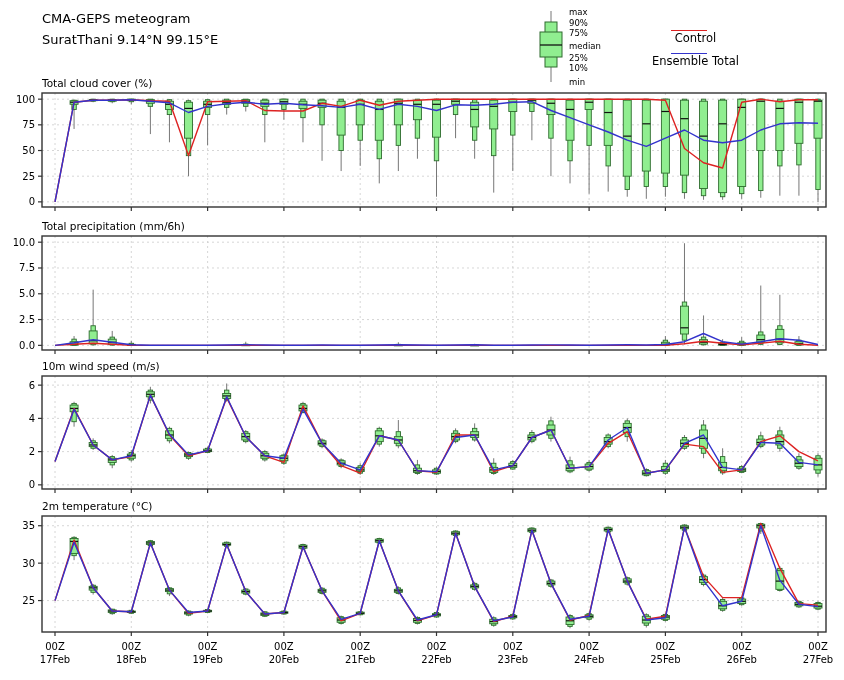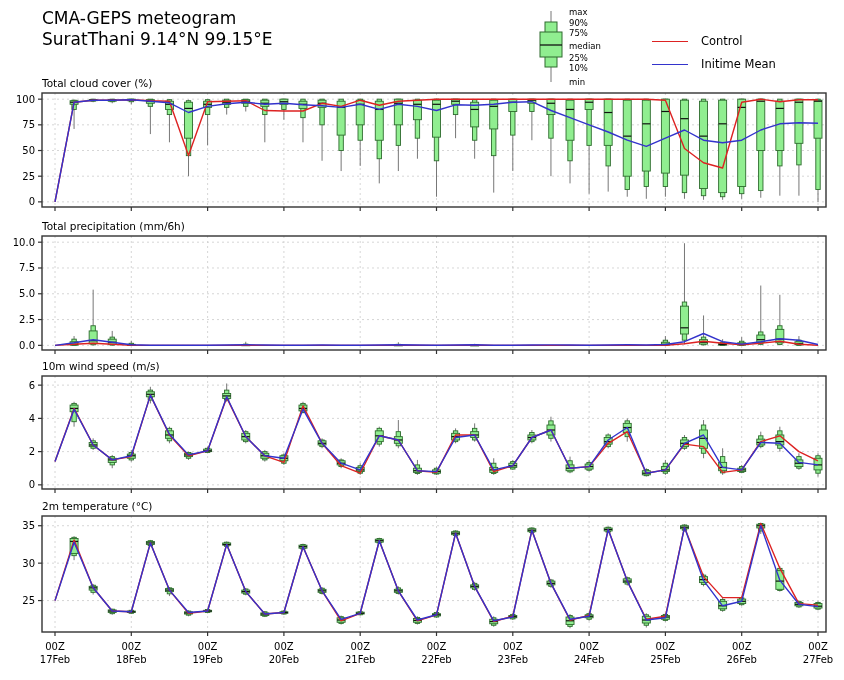--- a/index.html
+++ b/index.html
@@ -1,22 +1,22 @@
 <!DOCTYPE html>
 <html><head>
 <meta charset="utf-8">
 <style>
   html,body{margin:0;padding:0;background:#ffffff;}
   body{width:844px;height:680px;position:relative;overflow:hidden;
        font-family:"DejaVu Sans","Liberation Sans",sans-serif;color:#000;}
-  .hdr{position:absolute;left:42px;top:8px;line-height:21px;font-size:17px;}
+  .hdr{position:absolute;left:42px;top:8px;line-height:21px;font-size:13px;}
   .hdr div{white-space:nowrap;}
   #legend-box-svg{position:absolute;left:532px;top:6px;}
   .line-legend{position:absolute;left:652px;top:30px;}
-  .legend-row{display:flex;align-items:center;height:22px;font-size:11.5px;}
+  .legend-row{display:flex;align-items:center;height:22px;font-size:11.5px;flex-direction:column;}
   .legend-row + .legend-row{margin-top:1px;}
   .swatch{display:inline-block;width:36px;border-top:1.6px solid #000;margin-right:13px;}
   svg.panel{position:absolute;left:0;}
   text{font-family:"DejaVu Sans","Liberation Sans",sans-serif;}
 </style>
 </head>
 <body>
 
 <div class="hdr">
   <div>CMA-GEPS meteogram</div>
@@ -39,21 +39,21 @@
     </g>
   </svg>
 
 <div class="line-legend">
   <div class="legend-row">
     <span class="swatch" id="sw-control" style="border-top-color: rgb(221, 34, 34);"></span>
     <span>Control</span>
   </div>
   <div class="legend-row">
     <span class="swatch" id="sw-ensemble" style="border-top-color: rgb(51, 51, 204);"></span>
-    <span>Initime Mean</span>
+    <span>Ensemble Total</span>
   </div>
 </div>
 
 <svg class="panel" id="panel-0" width="844" height="140" style="top:78px">
     <g stroke="#cccccc" stroke-width="0.8" stroke-dasharray="2,3">
       <line x1="42" y1="123.86486486486487" x2="826" y2="123.86486486486487"></line>
       <line x1="42" y1="98.1891891891892" x2="826" y2="98.1891891891892"></line>
       <line x1="42" y1="72.51351351351352" x2="826" y2="72.51351351351352"></line>
       <line x1="42" y1="46.83783783783784" x2="826" y2="46.83783783783784"></line>
       <line x1="42" y1="21.16216216216216" x2="826" y2="21.16216216216216"></line>

